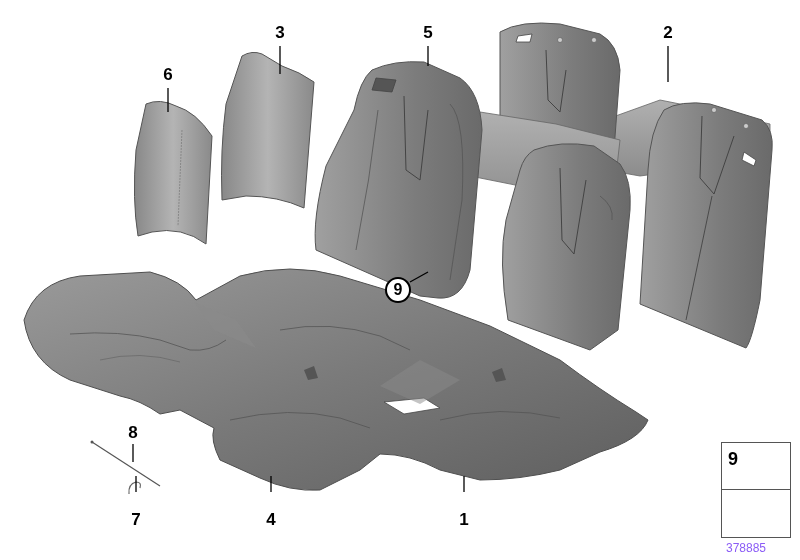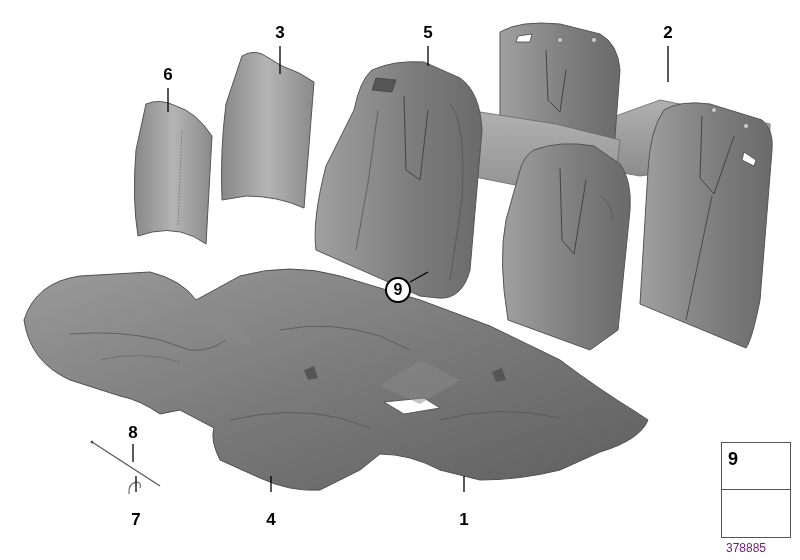--- a/index.html
+++ b/index.html
@@ -4,21 +4,21 @@
 <style>
   html, body { margin:0; padding:0; background:#ffffff; }
   body { width:800px; height:560px; position:relative; overflow:hidden; font-family:"Liberation Sans", sans-serif; }
   #diagram { position:absolute; left:0; top:0; width:800px; height:560px; }
   .callout-num { position:absolute; font-family:"Liberation Sans", sans-serif; font-weight:bold; font-size:17px; color:#000; line-height:1; transform:translateX(-50%); }
   .circle-callout { position:absolute; width:26px; height:26px; border:2px solid #000; border-radius:50%; background:#fff; box-sizing:border-box; display:flex; align-items:center; justify-content:center; font-weight:bold; font-size:16px; }
   .legend-box { position:absolute; left:721px; top:442px; width:70px; height:96px; border:1px solid #555; box-sizing:border-box; background:#fff; }
   .legend-top { position:absolute; left:0; top:0; width:100%; height:46px; border-bottom:1px solid #555; }
   .legend-num { position:absolute; left:6px; top:6px; font-weight:bold; font-size:18px; }
   .legend-bottom { position:absolute; left:0; top:47px; width:100%; height:48px; }
-  .diagram-id { position:absolute; left:726px; top:541px; font-size:12px; color:#701a75; }
+  .diagram-id { position:absolute; left:726px; top:541px; font-size:12px; color:#8b5cf6; }
 </style>
 </head>
 <body>
 
 <svg id="diagram" viewBox="0 0 800 560" xmlns="http://www.w3.org/2000/svg">
   <defs>
     <linearGradient id="gSeat" x1="0" y1="0" x2="1" y2="1">
       <stop offset="0" stop-color="#9a9a9a"></stop>
       <stop offset="0.5" stop-color="#7a7a7a"></stop>
       <stop offset="1" stop-color="#5e5e5e"></stop>

